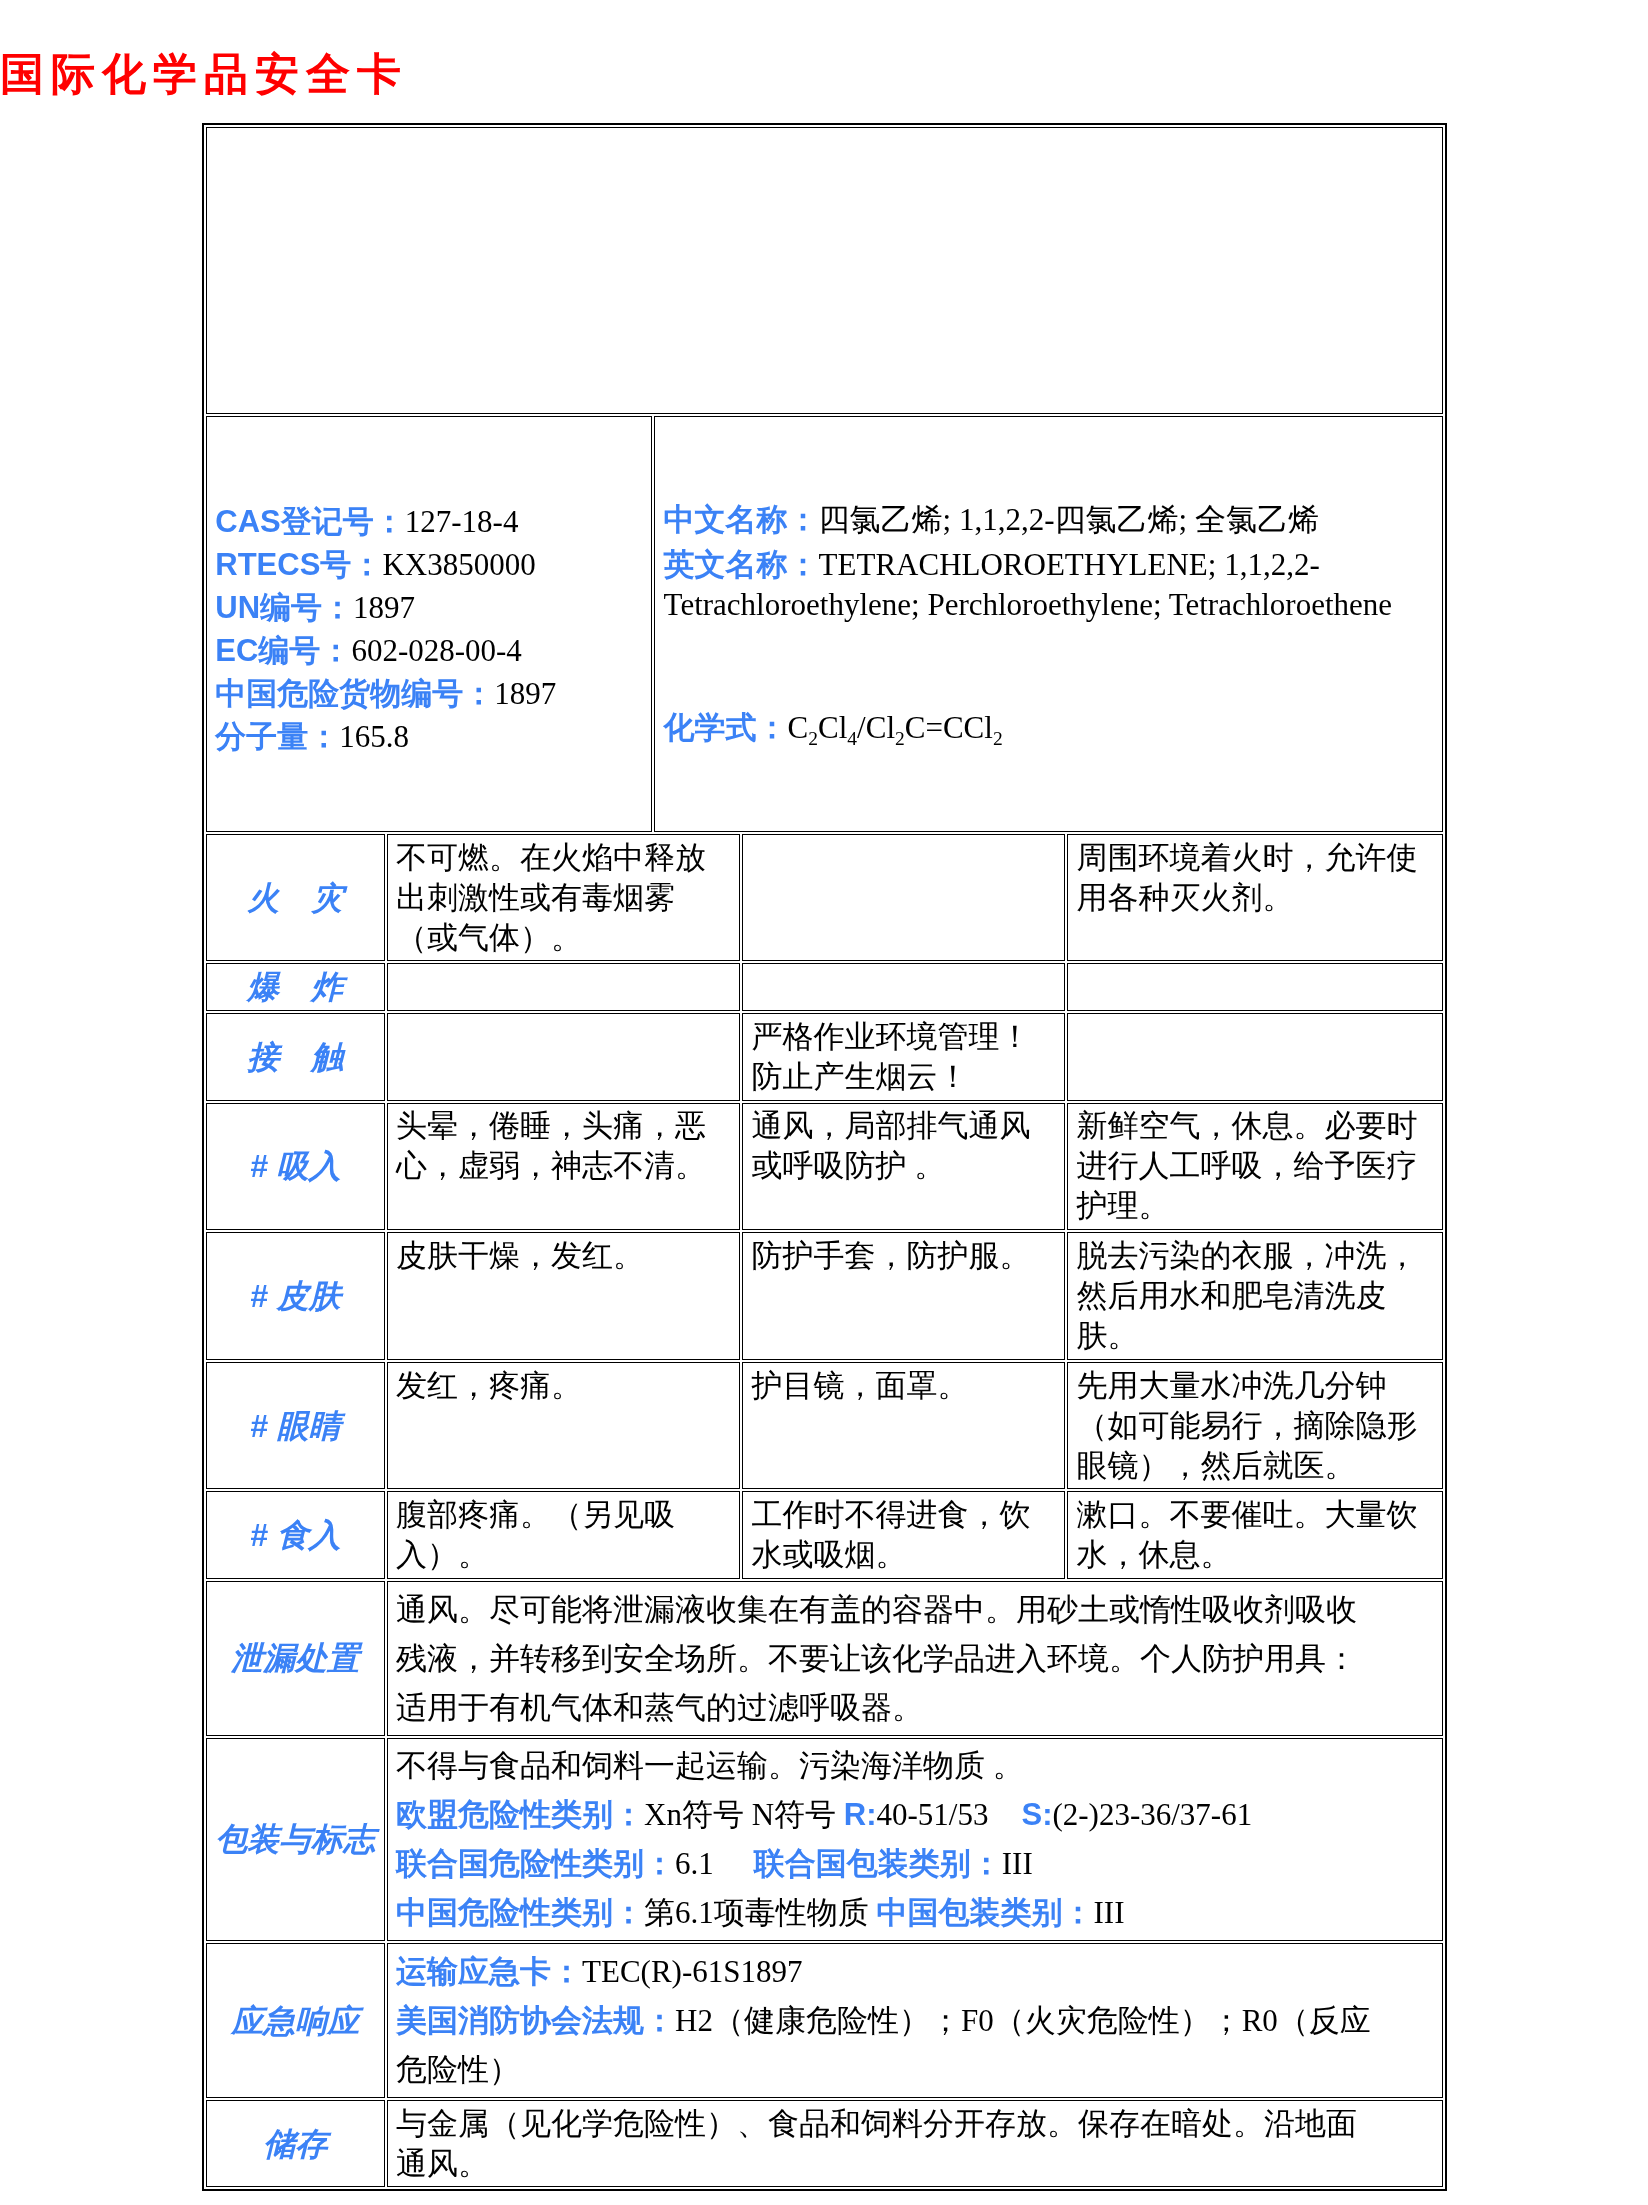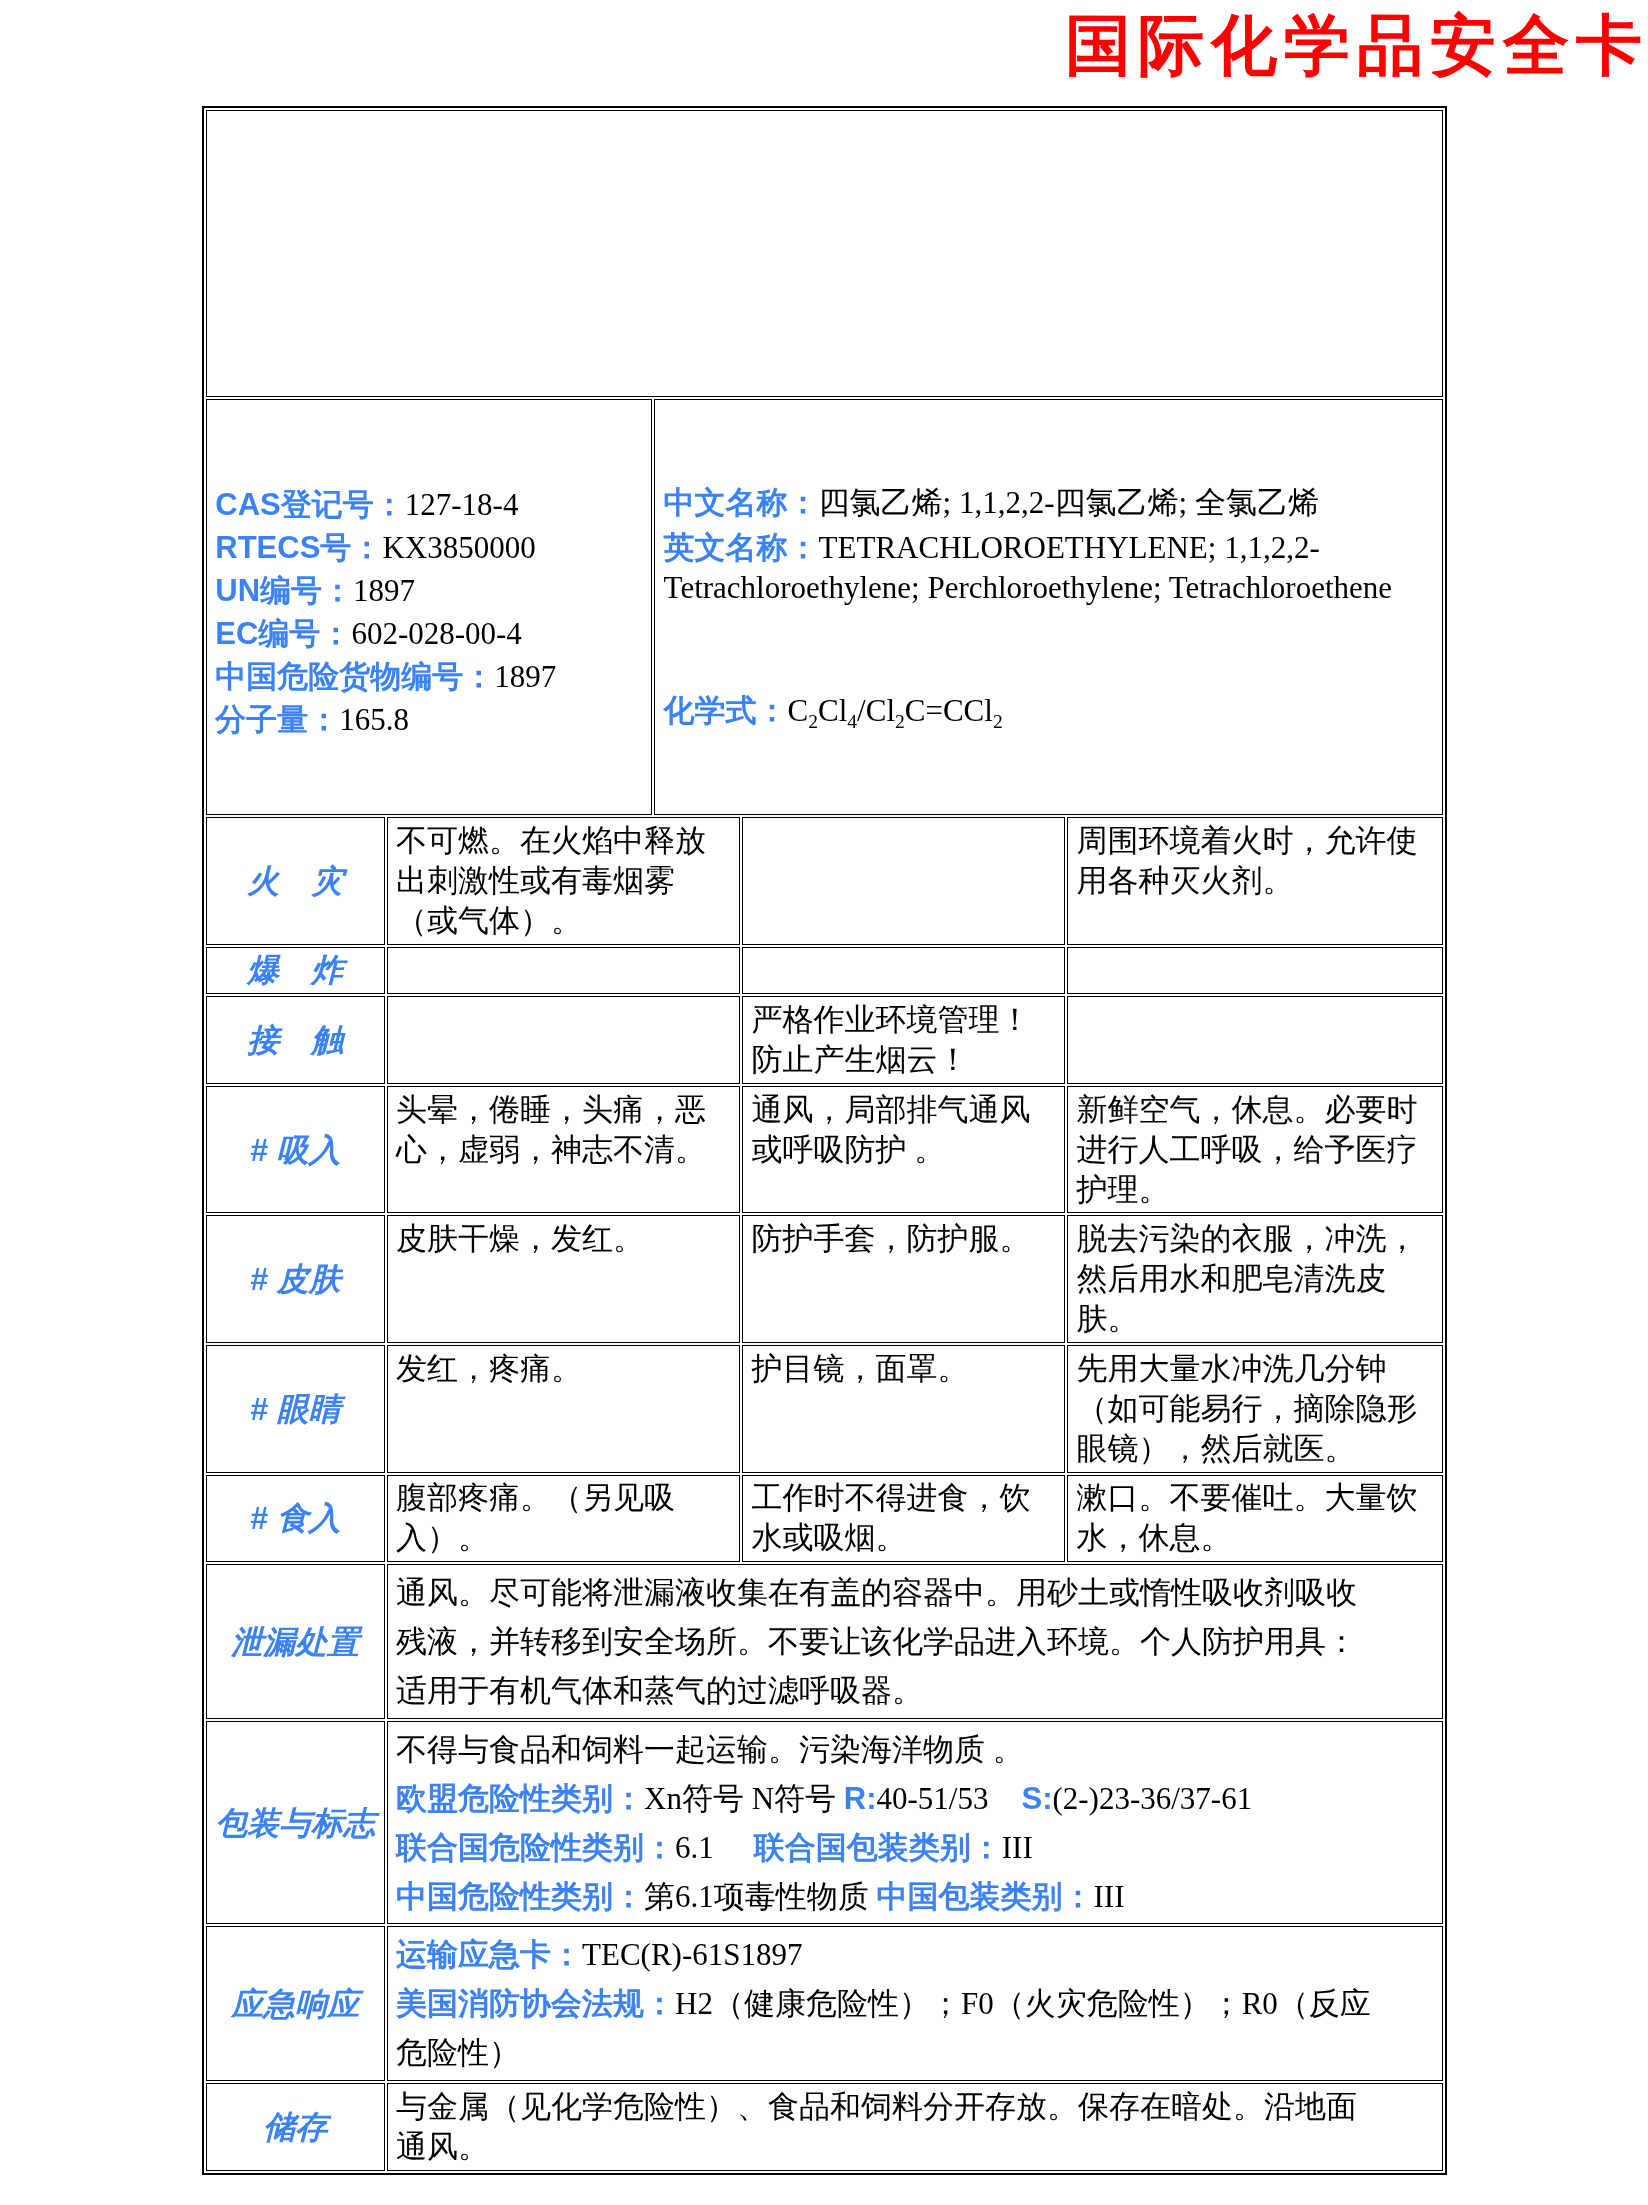--- a/index.html
+++ b/index.html
@@ -2,28 +2,29 @@
 <html style="font-size:11px"><head>
 <meta charset="utf-8">
 <style>
   html,body{margin:0;padding:0;background:#ffffff;}
   body{
     width:1649px;height:2205px;
     font-family:"Liberation Serif","DejaVu Serif",serif;
     color:#000;
   }
   .title{
-    text-align:right;
+    text-align:left;
     font-weight:900;
-    font-size:66px;
+    font-size:44px;
     letter-spacing:7px;
     color:#ff0000;
     padding-top:9.7px;
     line-height:1.1;
     font-family:"Liberation Serif","DejaVu Serif",serif;
+    margin-top:41px;
   }
   table.card{
     width:1245px;
     margin:23.6px auto 0 auto;
     border-collapse:separate;
     border-spacing:2.8px;
     border:2.8px solid #000;
     table-layout:fixed;
     background:#fff;
   }

